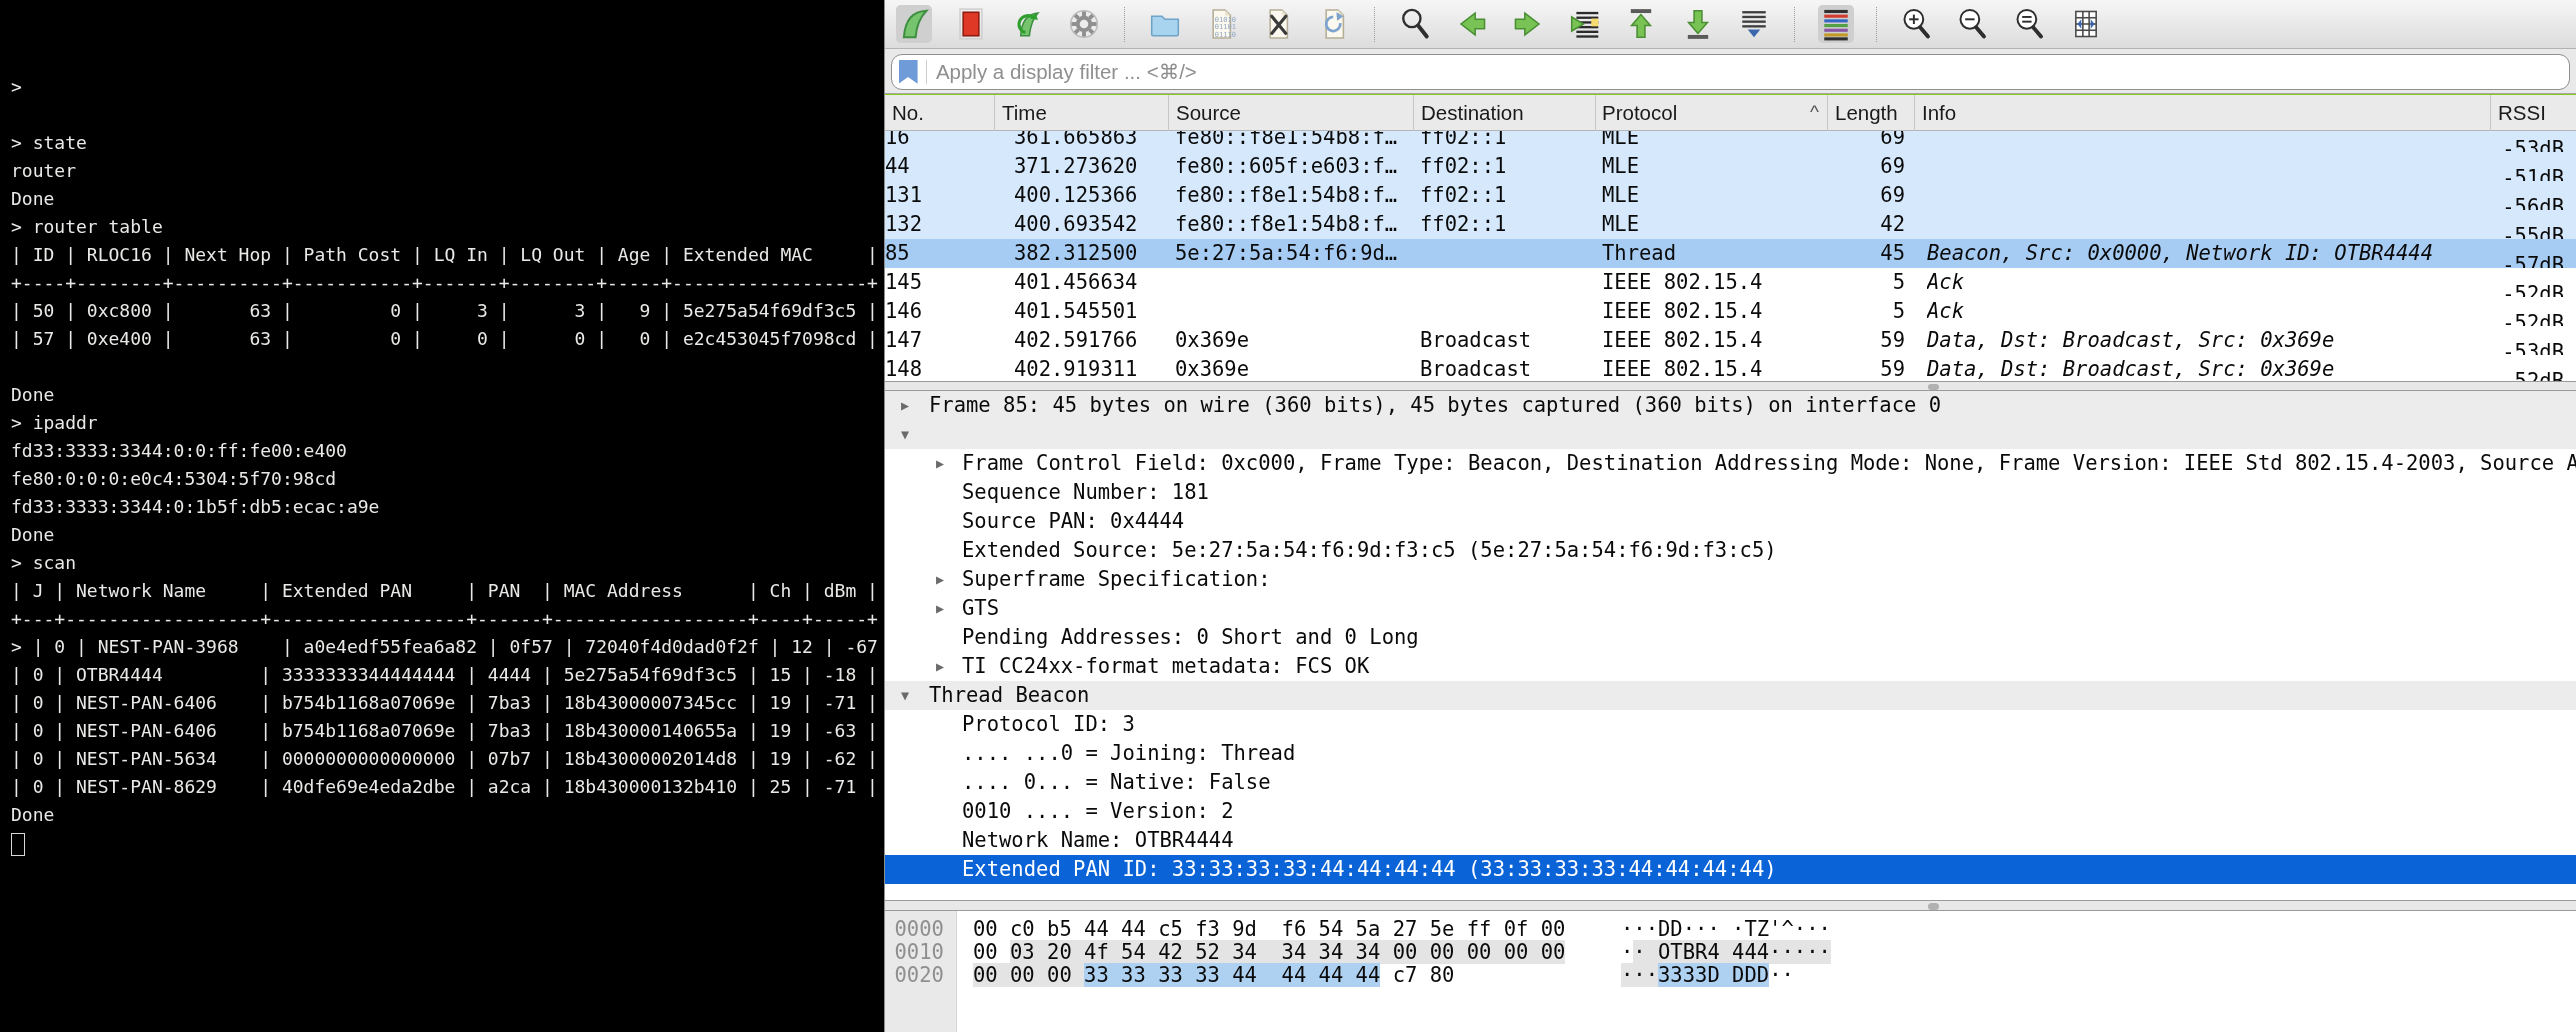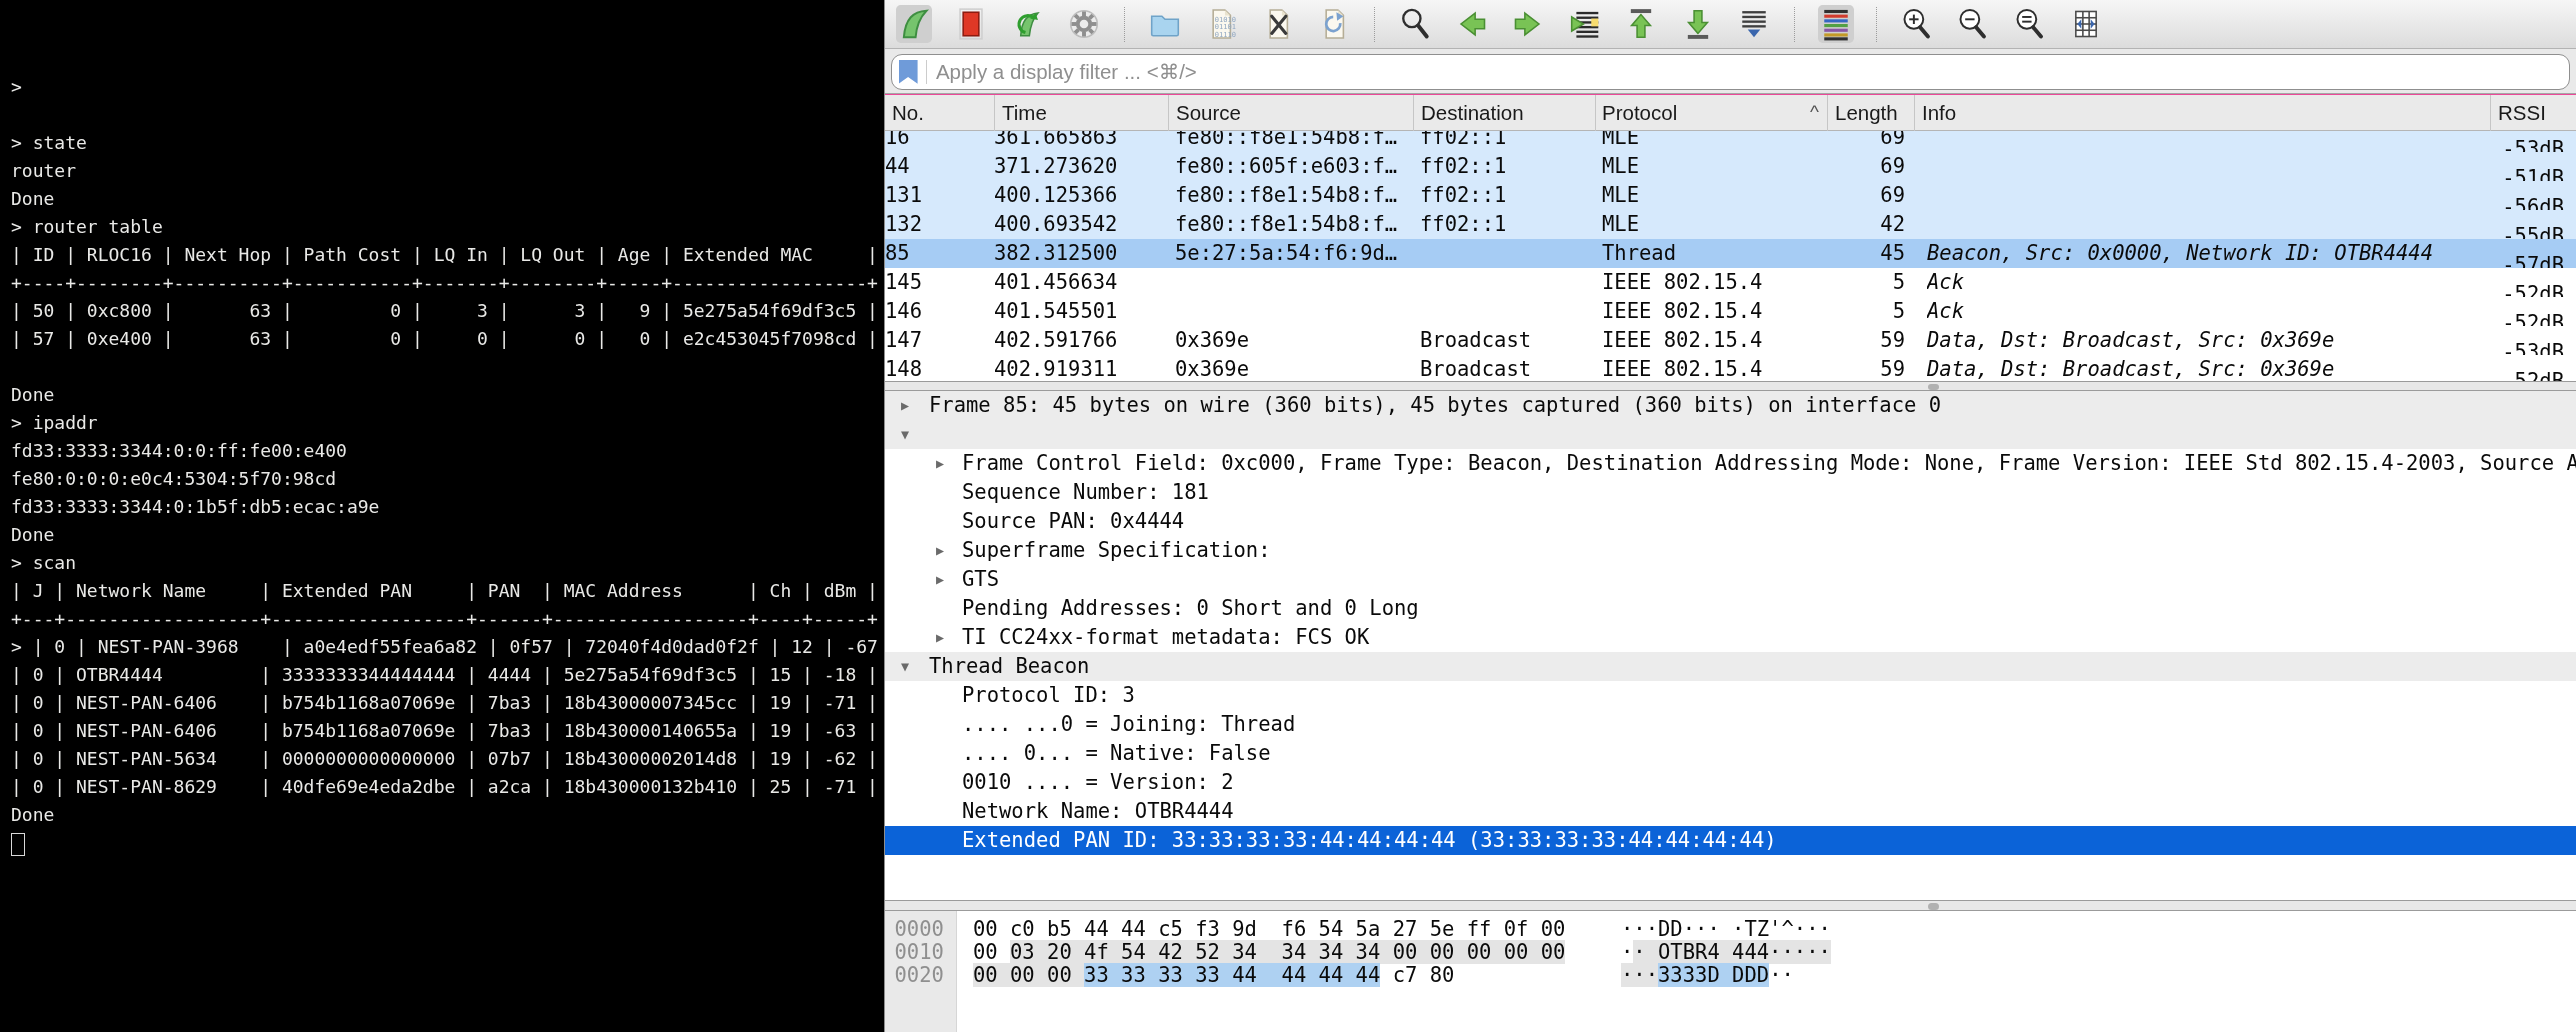--- a/index.html
+++ b/index.html
@@ -5,21 +5,21 @@
   html,body{margin:0;padding:0;background:#888;}
   .stage{position:relative;width:2576px;height:1032px;overflow:hidden;background:#fff;
          font-family:"DejaVu Sans Mono",monospace;}
   
   .terminal{position:absolute;left:0;top:0;width:884px;height:1032px;background:#000;
             color:#e9e9e7;font-size:18px;line-height:28px;padding:17.4px 0 0 11px;
             white-space:pre;overflow:hidden;box-sizing:border-box;}
   .tline{height:28px;}
   .tcursor{display:inline-block;width:12px;height:21px;border:1.6px solid #d8d8d8;vertical-align:middle;}
   
-  .ws{position:absolute;left:884px;top:0;width:1692px;height:1032px;background:#ec4899;
+  .ws{position:absolute;left:884px;top:0;width:1692px;height:1032px;background:#84cc16;
       border-left:1.6px solid #8e8e8e;box-sizing:border-box;overflow:hidden;}
   .toolbar{position:absolute;left:0;top:0;width:100%;height:49px;
            background:linear-gradient(#f6f6f6,#dcdcdc);border-bottom:0.8px solid #b3b3b3;
            display:flex;align-items:center;padding-left:11px;gap:20.5px;box-sizing:border-box;}
   .tbtn{width:36px;height:38px;display:flex;align-items:center;justify-content:center;border-radius:4.7px;}
   .tbtn.active{background:#cfcfcf;}
   .tsep{width:0;height:35px;border-left:1.6px dotted #9c9c9c;margin:0 1.6px;}
   .filterbar{position:absolute;left:0;top:49px;width:100%;height:45px;background:#e9e9e9;
              border-bottom:0.8px solid #a6a6a6;box-sizing:border-box;padding:4.7px 6.3px;}
   .finput{height:34px;background:#fff;border:1.6px solid #8f8f8f;border-radius:11px;
@@ -35,21 +35,21 @@
           font-family:"Liberation Sans",sans-serif;font-size:20.5px;color:#1a1a1a;
           padding:6.3px 0 0 7px;overflow:hidden;white-space:nowrap;}
   .phsort{position:absolute;right:8px;top:6.3px;color:#555;font-size:19px;}
   .plbody{position:absolute;left:0;top:130px;width:100%;height:251px;overflow:hidden;}
   .plwrap{margin-top:-7px;}
   .plrow{position:relative;height:29px;background:#fff;font-size:20.5px;color:#0a0a0a;white-space:nowrap;}
   .plrow.mle{background:#d6e9fc;}
   .plrow.selected{background:#a6ccf4;}
   .pcell{position:absolute;top:2.4px;overflow:hidden;white-space:pre;}
   .c-no{left:0;width:103px;text-align:left;}
-  .c-time{left:109px;width:166px;}
+  .c-time{left:129px;width:166px;}
   .c-src{left:290px;width:237px;}
   .c-dst{left:535px;width:174px;}
   .c-proto{left:717px;width:221px;}
   .c-len{left:943px;width:77px;text-align:right;}
   .c-info{left:1042px;width:560px;font-style:italic;}
   .c-rssi{left:1606px;width:73px;text-align:right;margin-top:12px;}
   
   .split{position:absolute;left:0;width:100%;background:#e8e8e8;border-top:0.8px solid #9b9b9b;
          border-bottom:0.8px solid #9b9b9b;box-sizing:border-box;}
   .split .grip{position:absolute;left:1043px;top:1.6px;width:11px;height:6.3px;background:#b1b1b1;
@@ -381,20 +381,21 @@
     <div class="split" style="top:381px;height:9.5px;">
       <div class="grip"></div>
     </div>
 
     <div class="details">
         <div class="drow shaded"><span class="arr l0">▶</span><span class="dtxt l0">Frame 85: 45 bytes on wire (360 bits), 45 bytes captured (360 bits) on interface 0</span></div>
         <div class="drow shaded"><span class="arr l0">▼</span></div>
         <div class="drow"><span class="arr l1">▶</span><span class="dtxt l1">Frame Control Field: 0xc000, Frame Type: Beacon, Destination Addressing Mode: None, Frame Version: IEEE Std 802.15.4-2003, Source A</span></div>
         <div class="drow"><span class="dtxt l1">Sequence Number: 181</span></div>
         <div class="drow"><span class="dtxt l1">Source PAN: 0x4444</span></div>
+        <div class="drow"><span class="dtxt l1">Extended Source: 5e:27:5a:54:f6:9d:f3:c5 (5e:27:5a:54:f6:9d:f3:c5)</span></div>
         <div class="drow"><span class="arr l1">▶</span><span class="dtxt l1">Superframe Specification:</span></div>
         <div class="drow"><span class="arr l1">▶</span><span class="dtxt l1">GTS</span></div>
         <div class="drow"><span class="dtxt l1">Pending Addresses: 0 Short and 0 Long</span></div>
         <div class="drow"><span class="arr l1">▶</span><span class="dtxt l1">TI CC24xx-format metadata: FCS OK</span></div>
         <div class="drow shaded"><span class="arr l0">▼</span><span class="dtxt l0">Thread Beacon</span></div>
         <div class="drow"><span class="dtxt l1">Protocol ID: 3</span></div>
         <div class="drow"><span class="dtxt l1">.... ...0 = Joining: Thread</span></div>
         <div class="drow"><span class="dtxt l1">.... 0... = Native: False</span></div>
         <div class="drow"><span class="dtxt l1">0010 .... = Version: 2</span></div>
         <div class="drow"><span class="dtxt l1">Network Name: OTBR4444</span></div>

